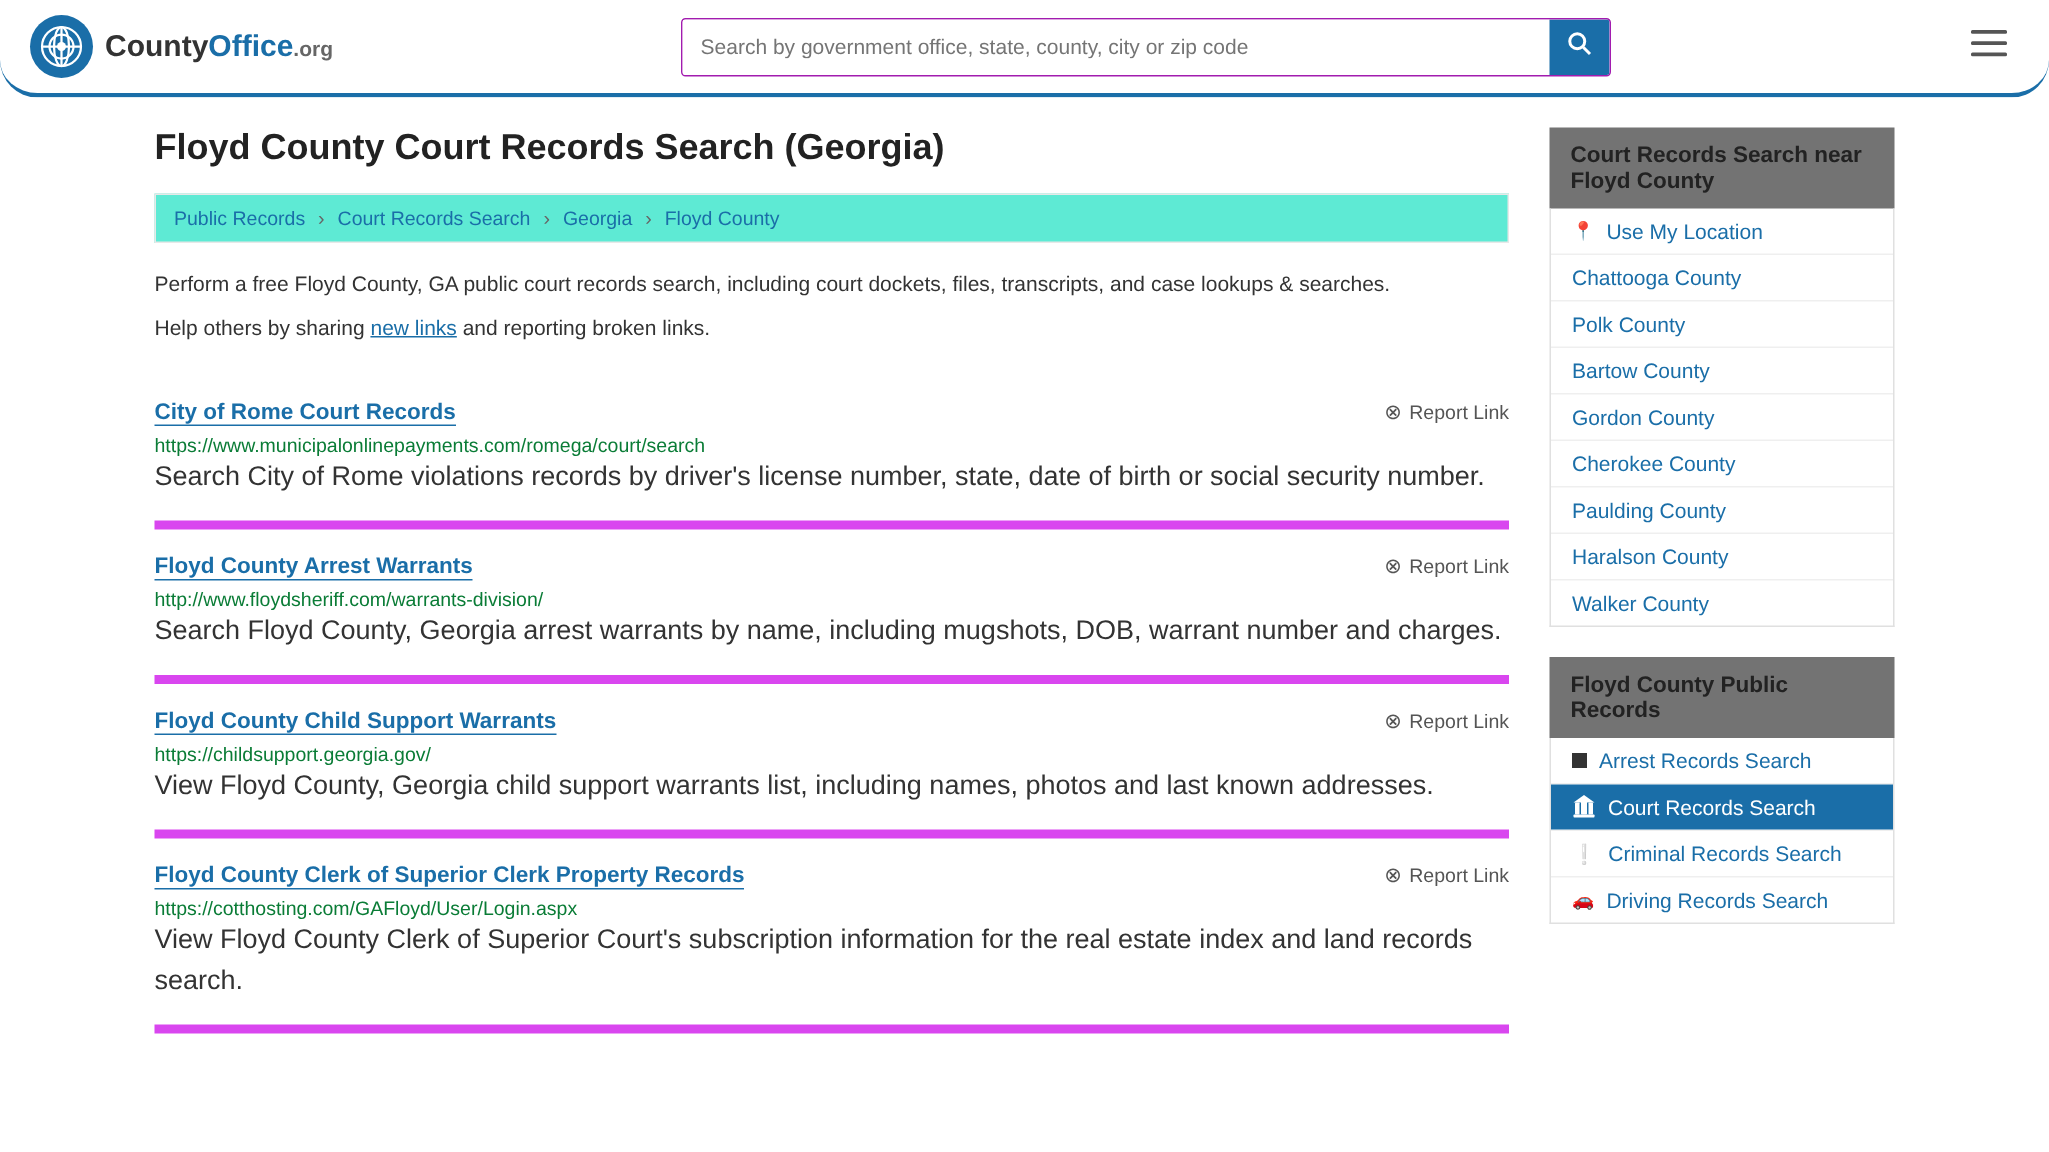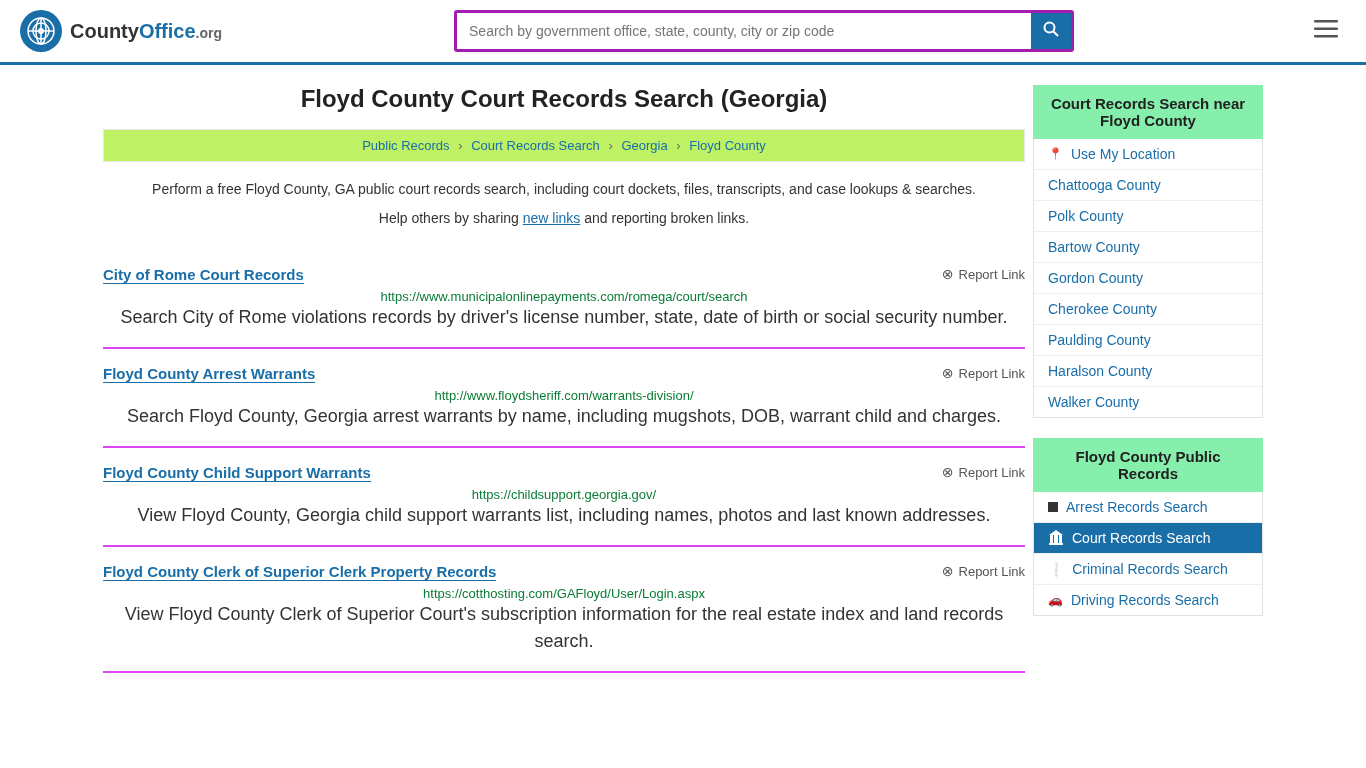--- a/index.html
+++ b/index.html
@@ -6,20 +6,21 @@
     body { font-family: Arial, sans-serif; font-size: 14px; color: #333; background: #fff; }
 
     
     .header {
       background: #fff;
       border-bottom: 3px solid #1a6ea8;
       padding: 10px 20px;
       display: flex;
       align-items: center;
       justify-content: space-between;
+      border-radius: 25px;
     }
     .logo-area {
       display: flex;
       align-items: center;
       gap: 8px;
     }
     .logo-circle {
       width: 42px;
       height: 42px;
       background: #1a6ea8;
@@ -35,21 +36,21 @@
     .search-area {
       display: flex;
       align-items: center;
       gap: 8px;
       flex: 1;
       max-width: 620px;
       margin: 0 30px;
     }
     .search-box {
       display: flex;
-      border: 3px solid #a21caf;
+      border: 1px solid #a21caf;
       border-radius: 3px;
       overflow: hidden;
       flex: 1;
       justify-content: space-between;
     }
     .search-input {
       border: none;
       outline: none;
       padding: 8px 12px;
       font-size: 14px;
@@ -72,36 +73,35 @@
       color: #555;
       padding: 4px 8px;
     }
 
     
     .main-container {
       max-width: 1200px;
       margin: 0 auto;
       padding: 20px 20px;
       display: flex;
-      gap: 8px;
-      text-align: center;
+      gap: 27px;
     }
 
     
     .content {
       flex: 1;
     }
     .page-title {
       font-size: 24px;
       font-weight: bold;
       color: #222;
       margin-bottom: 16px;
     }
     .breadcrumb {
-      background: #bef264;
+      background: #5eead4;
       padding: 8px 12px;
       margin-bottom: 16px;
       border: 1px solid #e8e8e8;
       font-size: 13px;
     }
     .breadcrumb a {
       color: #1a6ea8;
       text-decoration: none;
     }
     .breadcrumb span { color: #666; margin: 0 5px; }
@@ -115,21 +115,21 @@
 
     .help-text {
       font-size: 14px;
       margin-bottom: 24px;
       color: #333;
     }
     .help-text a { color: #1a6ea8; text-decoration: underline; }
 
     
     .record-item {
-      border-bottom: 2px solid #d946ef;
+      border-bottom: 6px solid #d946ef;
       padding: 16px 0;
     }
     .record-header {
       display: flex;
       justify-content: space-between;
       align-items: flex-start;
       margin-bottom: 4px;
     }
     .record-title {
       font-size: 15px;
@@ -164,21 +164,21 @@
 
     
     .sidebar {
       width: 230px;
       flex-shrink: 0;
     }
     .sidebar-section {
       margin-bottom: 20px;
     }
     .sidebar-header {
-      background: #86efac;
+      background: #737373;
       padding: 10px 14px;
       font-size: 15px;
       font-weight: bold;
       color: #222;
       margin-bottom: 0;
     }
     .sidebar-list {
       list-style: none;
       border: 1px solid #e0e0e0;
       border-top: none;
@@ -288,21 +288,21 @@
 
     <div class="record-item">
       <div class="record-header">
         <a href="#" class="record-title">Floyd County Arrest Warrants</a>
         <div class="report-link">
           <span class="report-icon">⊗</span>
           <span>Report Link</span>
         </div>
       </div>
       <a href="#" class="record-url">http://www.floydsheriff.com/warrants-division/</a>
-      <p class="record-desc">Search Floyd County, Georgia arrest warrants by name, including mugshots, DOB, warrant child and charges.</p>
+      <p class="record-desc">Search Floyd County, Georgia arrest warrants by name, including mugshots, DOB, warrant number and charges.</p>
     </div>
 
     <div class="record-item">
       <div class="record-header">
         <a href="#" class="record-title">Floyd County Child Support Warrants</a>
         <div class="report-link">
           <span class="report-icon">⊗</span>
           <span>Report Link</span>
         </div>
       </div>

